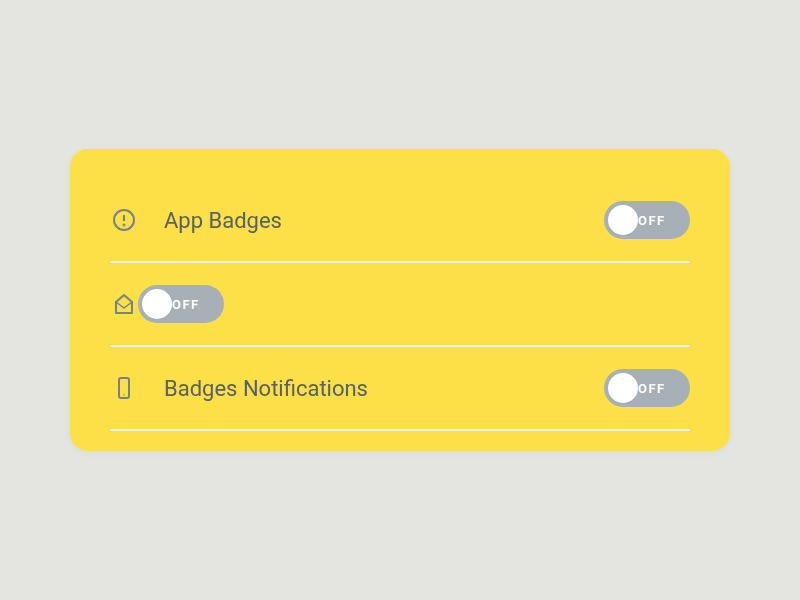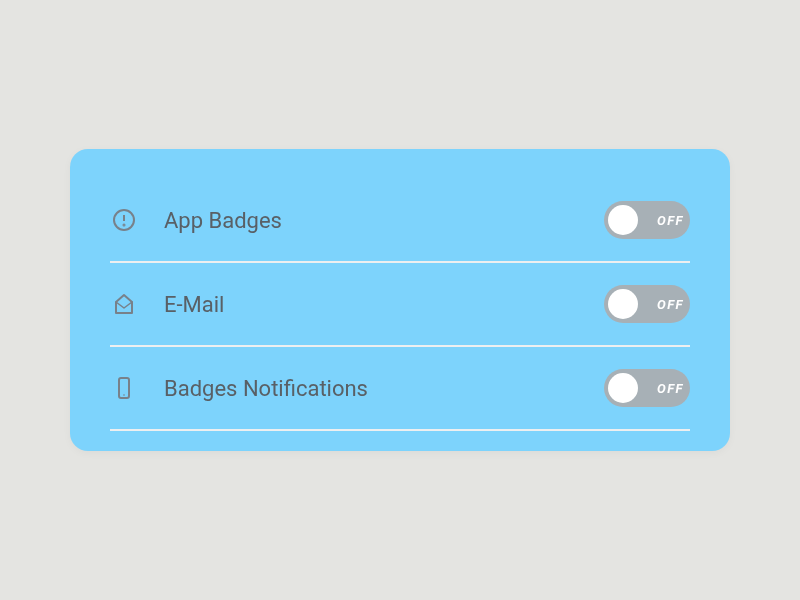--- a/index.html
+++ b/index.html
@@ -11,21 +11,21 @@
       width: 800px;
       height: 600px;
       background: #e4e4e1;
       display: flex;
       align-items: center;
       justify-content: center;
       font-family: -apple-system, BlinkMacSystemFont, "Segoe UI", Roboto, sans-serif;
     }
     .card {
       width: 660px;
-      background: #7dd3fc;
+      background: #fde047;
       border-radius: 18px;
       padding: 30px 40px 20px 40px;
       box-shadow: 0 2px 8px rgba(0,0,0,0.04);
     }
     .row {
       display: flex;
       align-items: center;
       padding: 22px 0;
       border-bottom: 2px solid #edeff0;
     }
@@ -57,27 +57,26 @@
     }
     .toggle-knob {
       width: 30px;
       height: 30px;
       background: #ffffff;
       border-radius: 50%;
       flex-shrink: 0;
     }
     .toggle-text {
       flex: 1;
-      text-align: right;
+      text-align: left;
       color: #ffffff;
       font-size: 13px;
       font-weight: 700;
       letter-spacing: 1.5px;
       padding-right: 2px;
-      font-style: italic;
     }
     svg {
       stroke: #78818a;
       fill: none;
       stroke-width: 2;
     }
   </style>
 </head>
 <body>
 
@@ -98,21 +97,20 @@
     </div>
   </div>
 
   <div class="row">
     <div class="icon-wrap">
       <svg width="24" height="24" viewBox="0 0 24 24" stroke-linejoin="round" stroke-linecap="round">
         <path d="M4 10 L12 3 L20 10 L20 21 L4 21 Z"></path>
         <path d="M4 10 L12 16 L20 10" stroke-width="1.5"></path>
       </svg>
     </div>
-    <div class="label">E-Mail</div>
     <div class="toggle">
       <div class="toggle-knob"></div>
       <div class="toggle-text">OFF</div>
     </div>
   </div>
 
   <div class="row">
     <div class="icon-wrap">
       <svg width="24" height="24" viewBox="0 0 24 24" stroke-linejoin="round">
         <rect x="7" y="2" width="10" height="20" rx="2"></rect>

